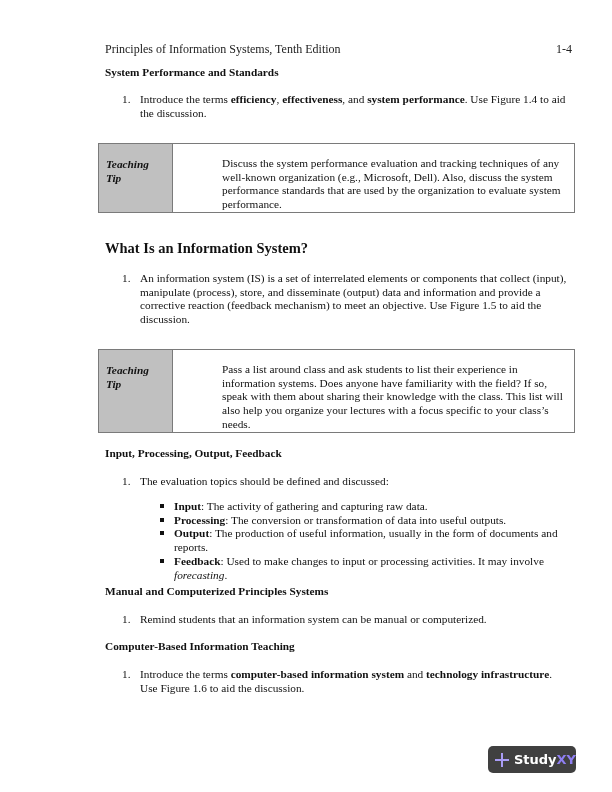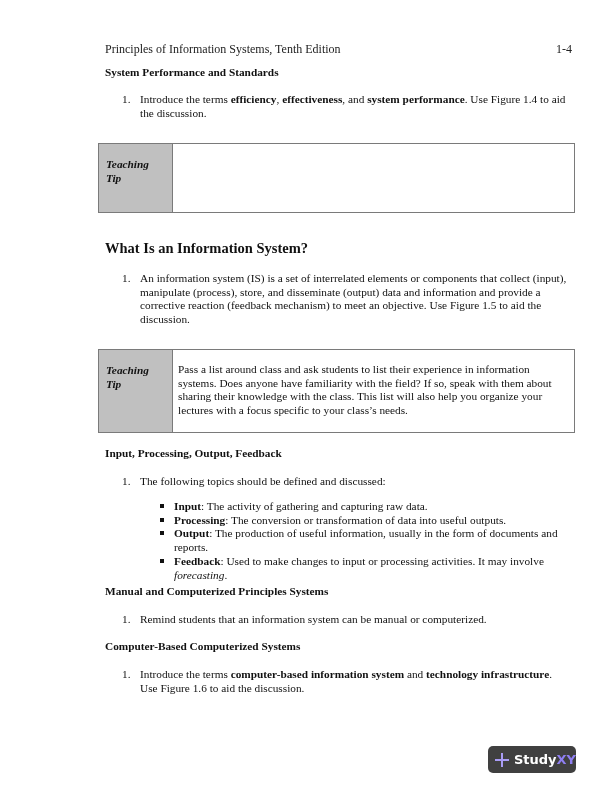--- a/index.html
+++ b/index.html
@@ -22,21 +22,21 @@
   .numbered {
     left: 122px; width: 450px; display: flex;
   }
   .numbered .num { width: 18px; flex: 0 0 18px; }
   .numbered .txt { flex: 1; }
   b { font-weight: bold; }
   i { font-style: italic; }
 
   .tip-box {
     left: 98px; width: 477px;
-    border: 1px solid #7a7a7a; display: flex; box-sizing: border-box;
+    border: 1px solid #7a7a7a; display: flex; box-sizing: border-box; gap: 44px;
   }
   .tip-label {
     width: 74px; flex: 0 0 74px; background: #c0c0c0;
     border-right: 1px solid #7a7a7a;
     font-weight: bold; font-style: italic; font-size: 11.3px; line-height: 13.7px;
     padding: 14px 0 0 7px; box-sizing: border-box;
   }
   .tip-body {
     flex: 1; font-size: 11.3px; line-height: 13.7px;
     padding: 13px 6px 6px 5px; box-sizing: border-box;
@@ -82,20 +82,21 @@
 <div class="abs para numbered" style="top:93px;">
   <span class="num">1.</span>
   <span class="txt"><span>Introduce the terms </span><b>efficiency</b><span>, </span><b>effectiveness</b><span>, and </span><b>system performance</b><span>. Use Figure 1.4 to aid the discussion.</span></span>
 </div>
 
 <div class="abs tip-box" style="top:143px; height:70px;">
   <div class="tip-label">
     <div>Teaching</div>
     <div>Tip</div>
   </div>
+  <div class="tip-body">Discuss the system performance evaluation and tracking techniques of any well-known organization (e.g., Microsoft, Dell). Also, discuss the system performance standards that are used by the organization to evaluate system performance.</div>
 </div>
 
 <div class="abs h-main" style="top:240px;">What Is an Information System?</div>
 
 <div class="abs para numbered" style="top:272px;">
   <span class="num">1.</span>
   <span class="txt">An information system (IS) is a set of interrelated elements or components that collect (input), manipulate (process), store, and disseminate (output) data and information and provide a corrective reaction (feedback mechanism) to meet an objective. Use Figure 1.5 to aid the discussion.</span>
 </div>
 
 <div class="abs tip-box" style="top:349px; height:84px;">
@@ -103,21 +104,21 @@
     <div>Teaching</div>
     <div>Tip</div>
   </div>
   <div class="tip-body">Pass a list around class and ask students to list their experience in information systems. Does anyone have familiarity with the field? If so, speak with them about sharing their knowledge with the class. This list will also help you organize your lectures with a focus specific to your class’s needs.</div>
 </div>
 
 <div class="abs h-sub" style="top:447px;">Input, Processing, Output, Feedback</div>
 
 <div class="abs para numbered" style="top:475px;">
   <span class="num">1.</span>
-  <span class="txt">The following topics should be defined and discussed:</span>
+  <span class="txt">The evaluation topics should be defined and discussed:</span>
 </div>
 
 <div class="abs bullets" style="top:500px;">
   <div class="bullet">
     <span class="mark"></span>
     <span><b>Input</b><span>: The activity of gathering and capturing raw data.</span></span>
   </div>
   <div class="bullet">
     <span class="mark"></span>
     <span><b>Processing</b><span>: The conversion or transformation of data into useful outputs.</span></span>
@@ -132,21 +133,21 @@
   </div>
 </div>
 
 <div class="abs h-sub" style="top:585px;">Manual and Computerized Principles Systems</div>
 
 <div class="abs para numbered" style="top:613px;">
   <span class="num">1.</span>
   <span class="txt">Remind students that an information system can be manual or computerized.</span>
 </div>
 
-<div class="abs h-sub" style="top:640px;">Computer-Based Computerized Systems</div>
+<div class="abs h-sub" style="top:640px;">Computer-Based Information Teaching</div>
 
 <div class="abs para numbered" style="top:668px;">
   <span class="num">1.</span>
   <span class="txt"><span>Introduce the terms </span><b>computer-based information system</b><span> and </span><b>technology infrastructure</b><span>. Use Figure 1.6 to aid the discussion.</span></span>
 </div>
 
 <div class="abs studyxy">
   <span class="plus"></span>
   <span class="s1">Study</span>
     <span class="s2">XY</span>

